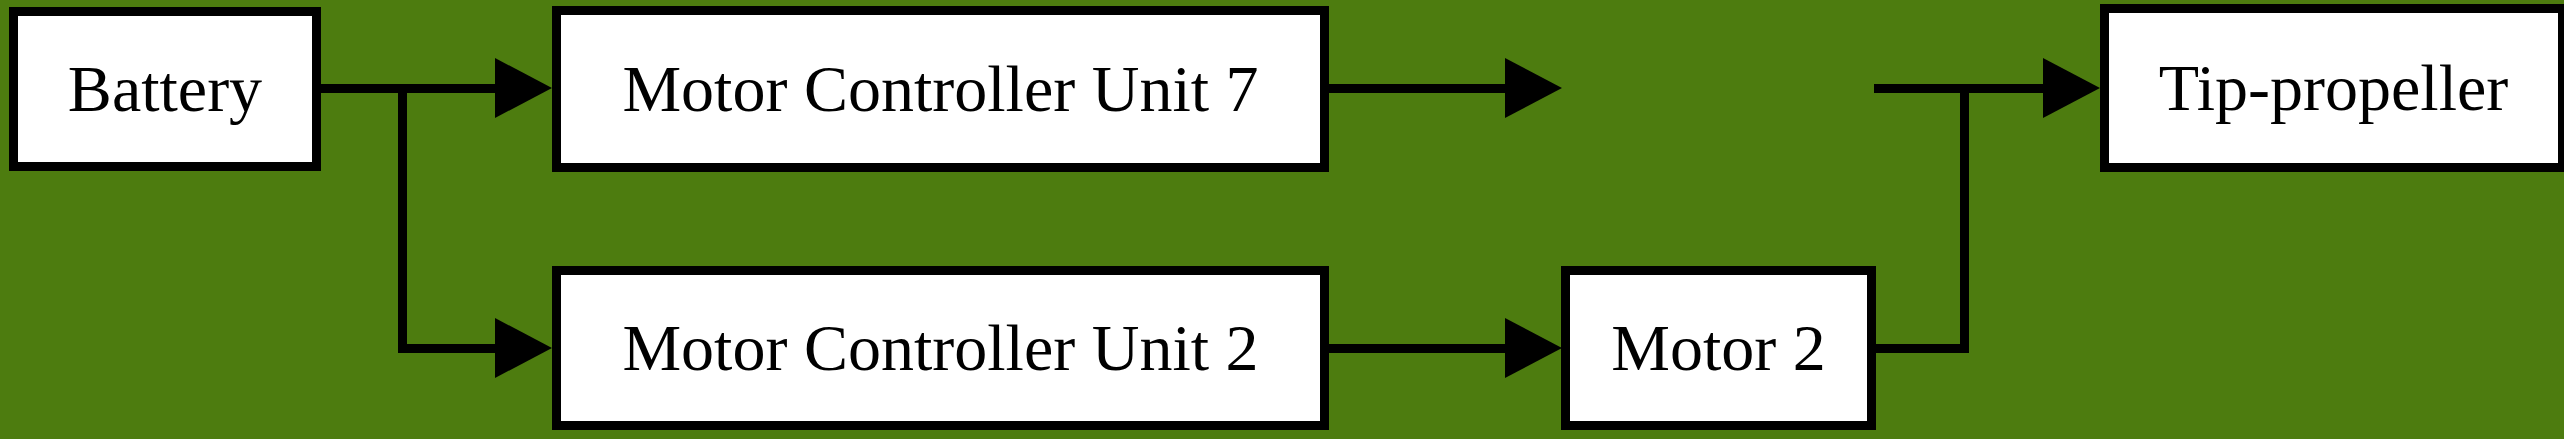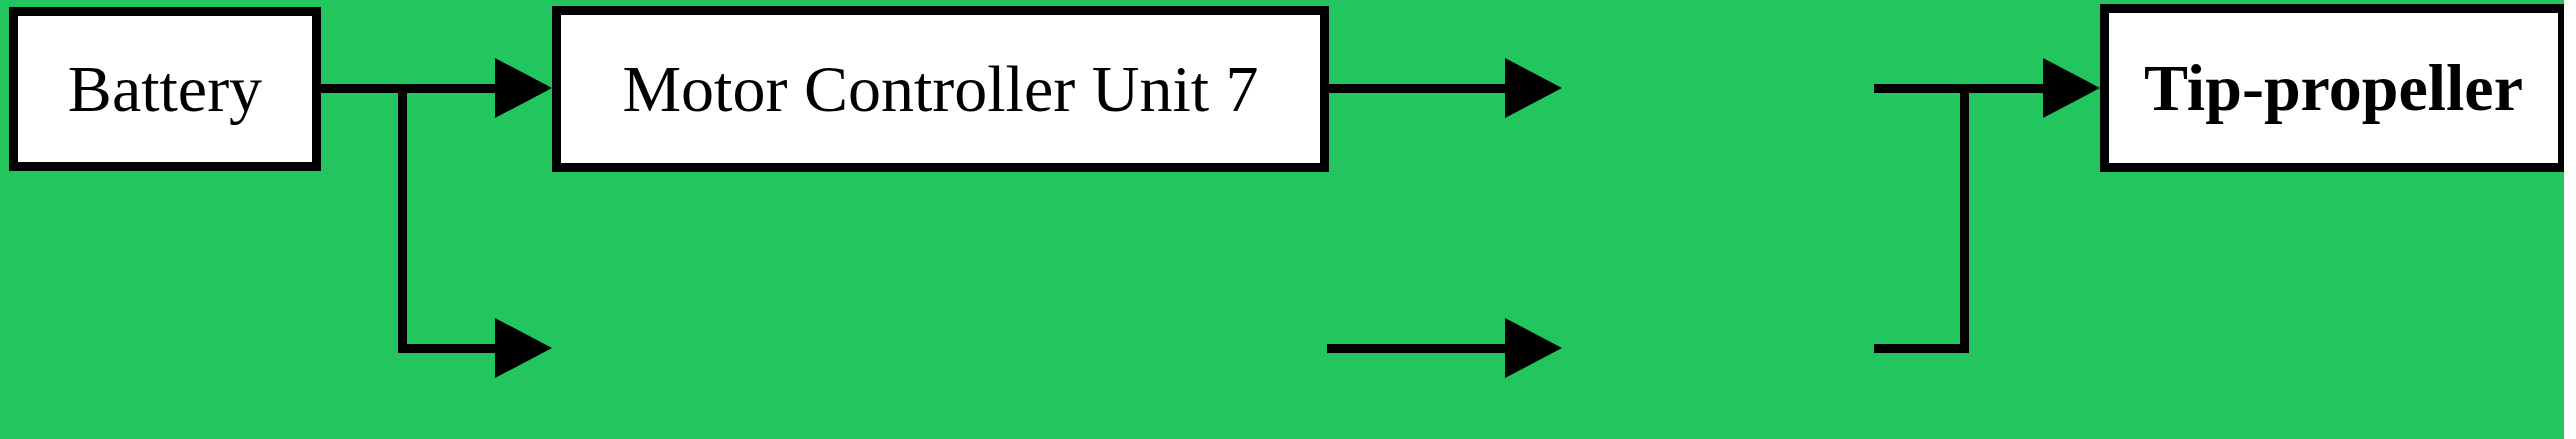--- a/index.html
+++ b/index.html
@@ -4,21 +4,21 @@
 <style>
   html, body {
     margin: 0;
     padding: 0;
     background: #ffffff;
   }
   .canvas {
     position: relative;
     width: 2564px;
     height: 440px;
-    background: #22c55e;
+    background: #4d7c0f;
     font-family: "Liberation Serif", "DejaVu Serif", serif;
     overflow: hidden;
   }
   .node {
     position: absolute;
     box-sizing: border-box;
     border: 9px solid #000000;
     background: #ffffff;
     display: flex;
     align-items: center;
@@ -26,21 +26,21 @@
     font-size: 66px;
     color: #000000;
     white-space: nowrap;
     line-height: 1;
   }
   .node-battery   { left: 9px;   top: 7.3px;   width: 312px; height: 164px; }
   .node-mcu1      { left: 552px;  top: 5.5px;   width: 777px; height: 166px; }
   .node-mcu2      { left: 552px;  top: 266px; width: 777px; height: 164px; }
   .node-motor1    { left: 1561px; top: 5.5px;   width: 315px; height: 166px; }
   .node-motor2    { left: 1561px; top: 266px; width: 315px; height: 164px; }
-  .node-tip       { left: 2100px; top: 3.6px;   width: 467px; height: 168px; font-weight: bold; }
+  .node-tip       { left: 2100px; top: 3.6px;   width: 467px; height: 168px; }
 
   .hline, .vline {
     position: absolute;
     background: #000000;
   }
   .hline { height: 9px; }
   .vline { width: 9px; }
 
   .line-battery-out { left: 319px;  top: 84px;  width: 182px; }
   .line-branch-v    { left: 398px;  top: 84px;  height: 269px; }
@@ -69,20 +69,26 @@
 <body>
 
 <div class="canvas">
 
   <div class="node node-battery">
     <span>Battery</span>
   </div>
   <div class="node node-mcu1">
     <span>Motor Controller Unit 7</span>
   </div>
+  <div class="node node-mcu2">
+    <span>Motor Controller Unit 2</span>
+  </div>
+  <div class="node node-motor2">
+    <span>Motor 2</span>
+  </div>
   <div class="node node-tip">
     <span>Tip-propeller</span>
   </div>
 
   <div class="hline line-battery-out"></div>
   <div class="vline line-branch-v"></div>
   <div class="hline line-branch-h"></div>
   <div class="hline line-mcu1-out"></div>
   <div class="hline line-mcu2-out"></div>
   <div class="hline line-motor1-out"></div>

